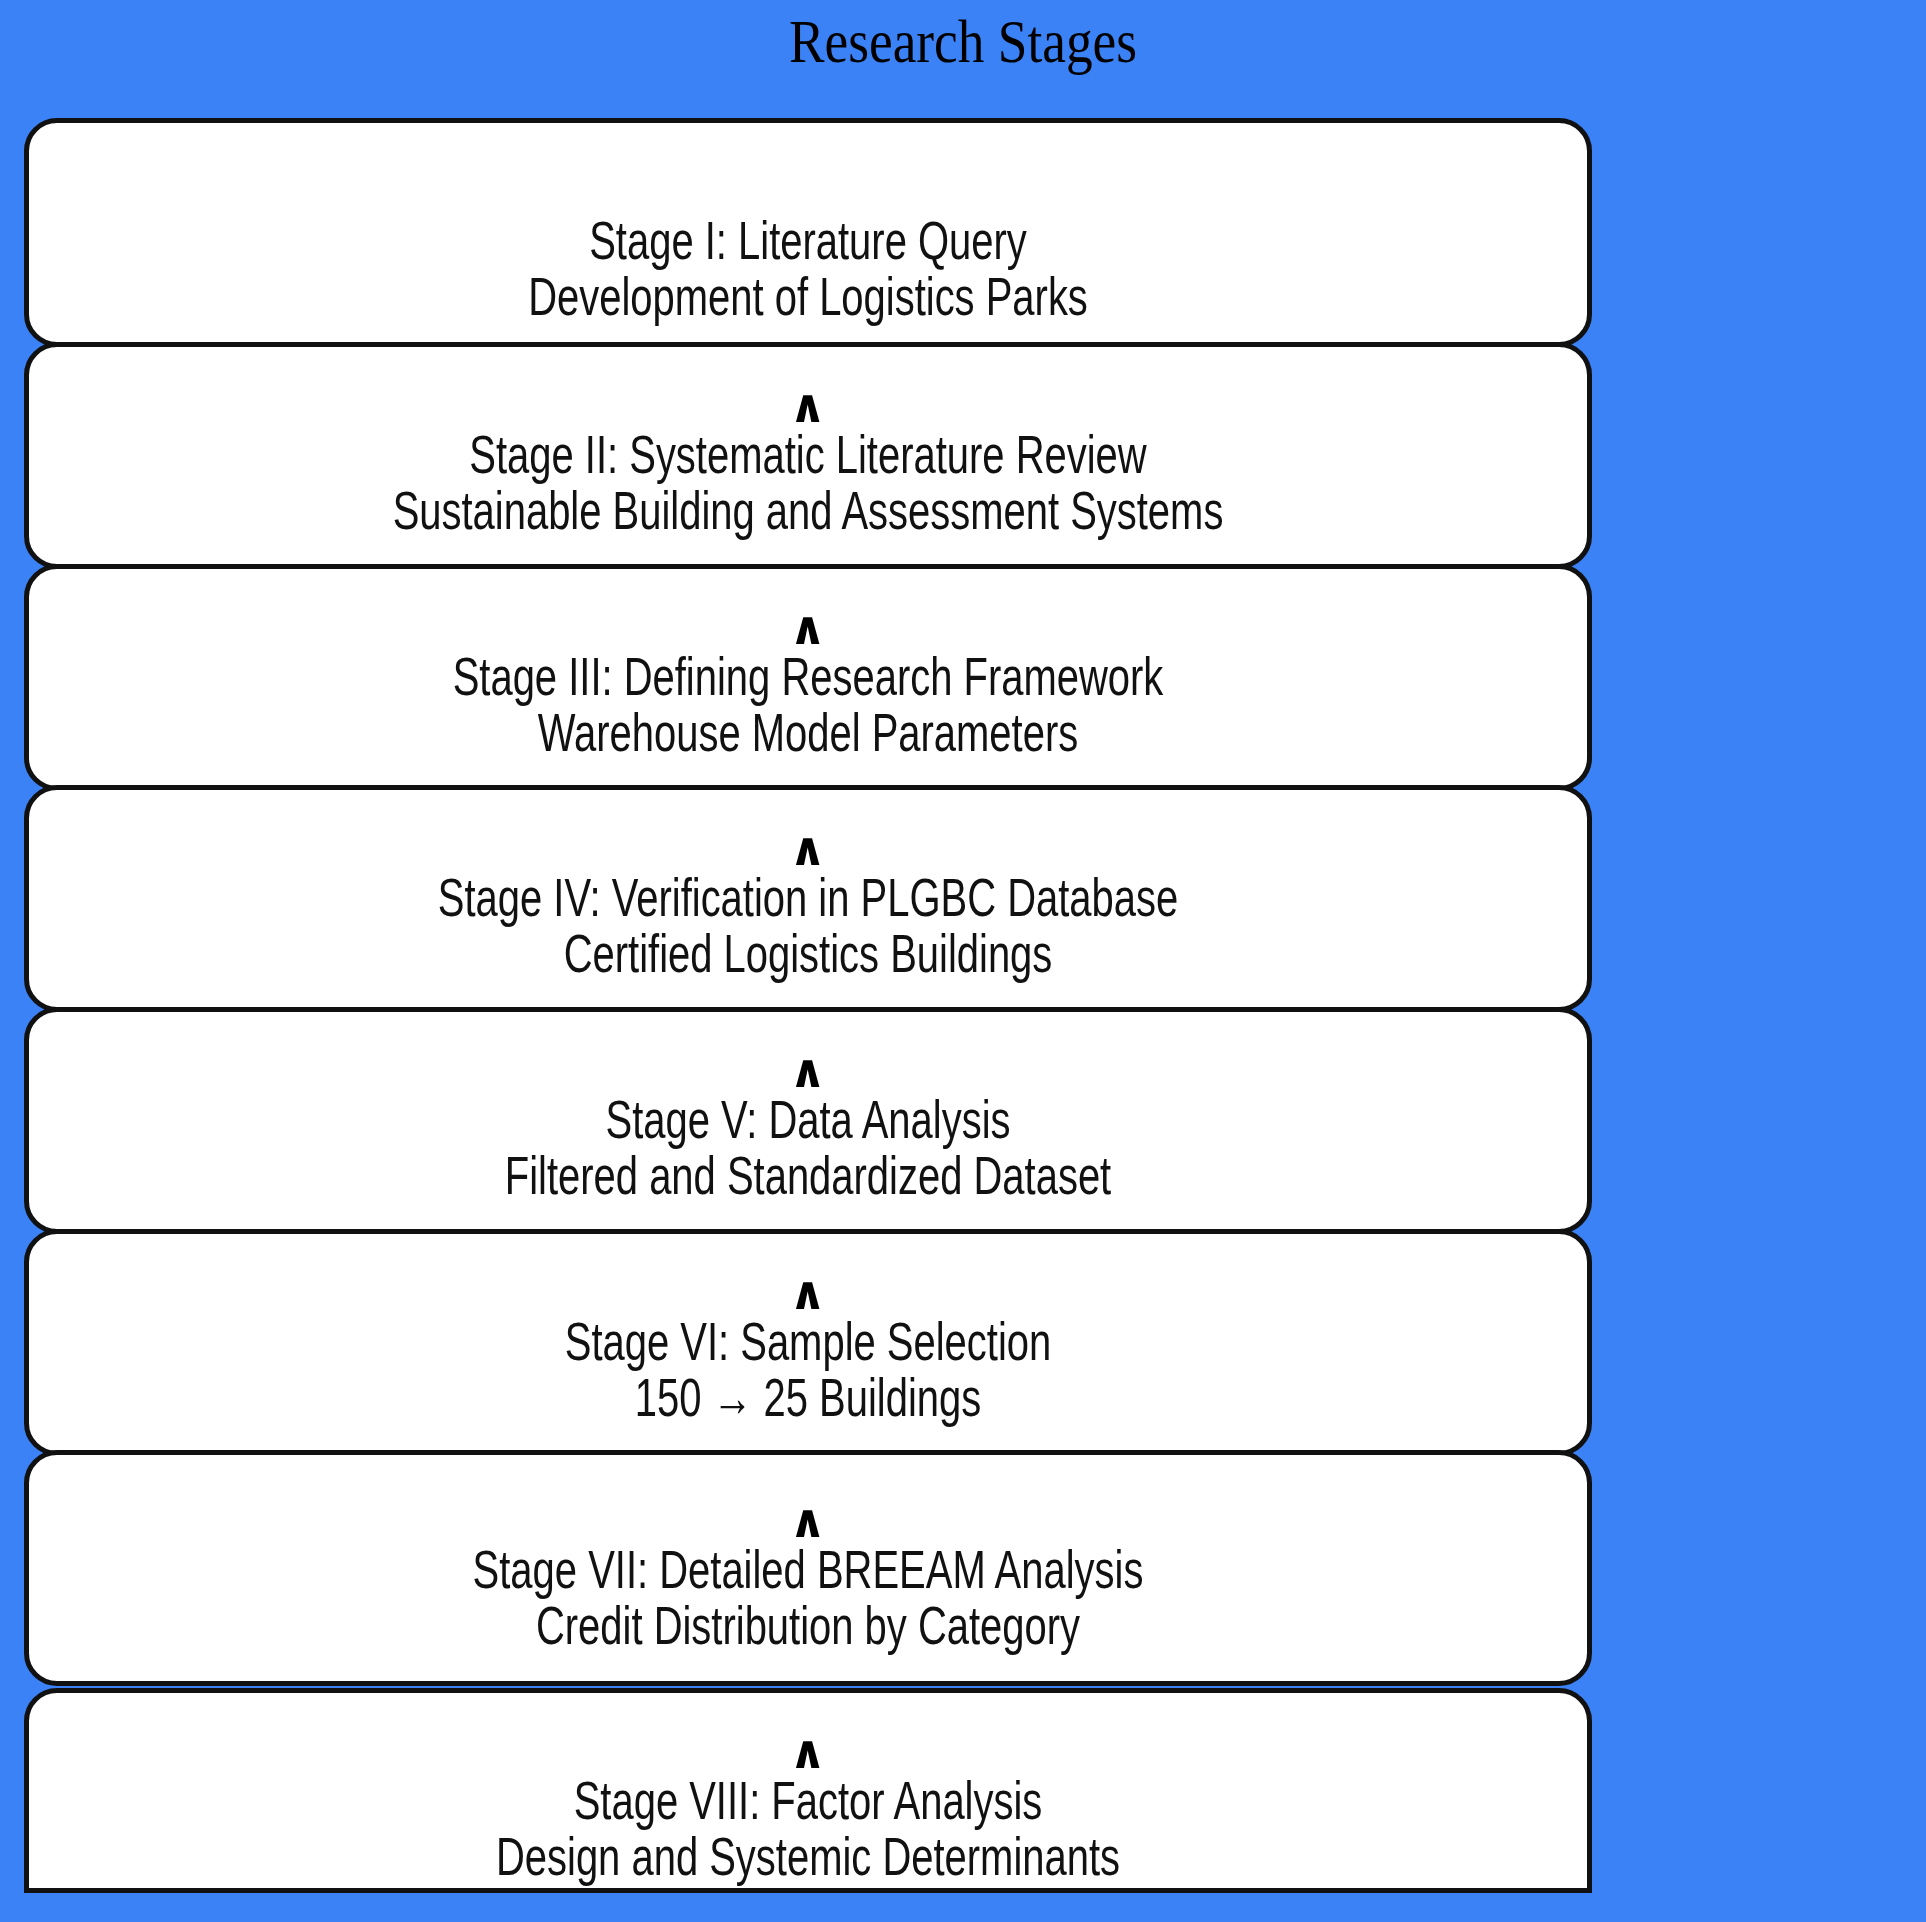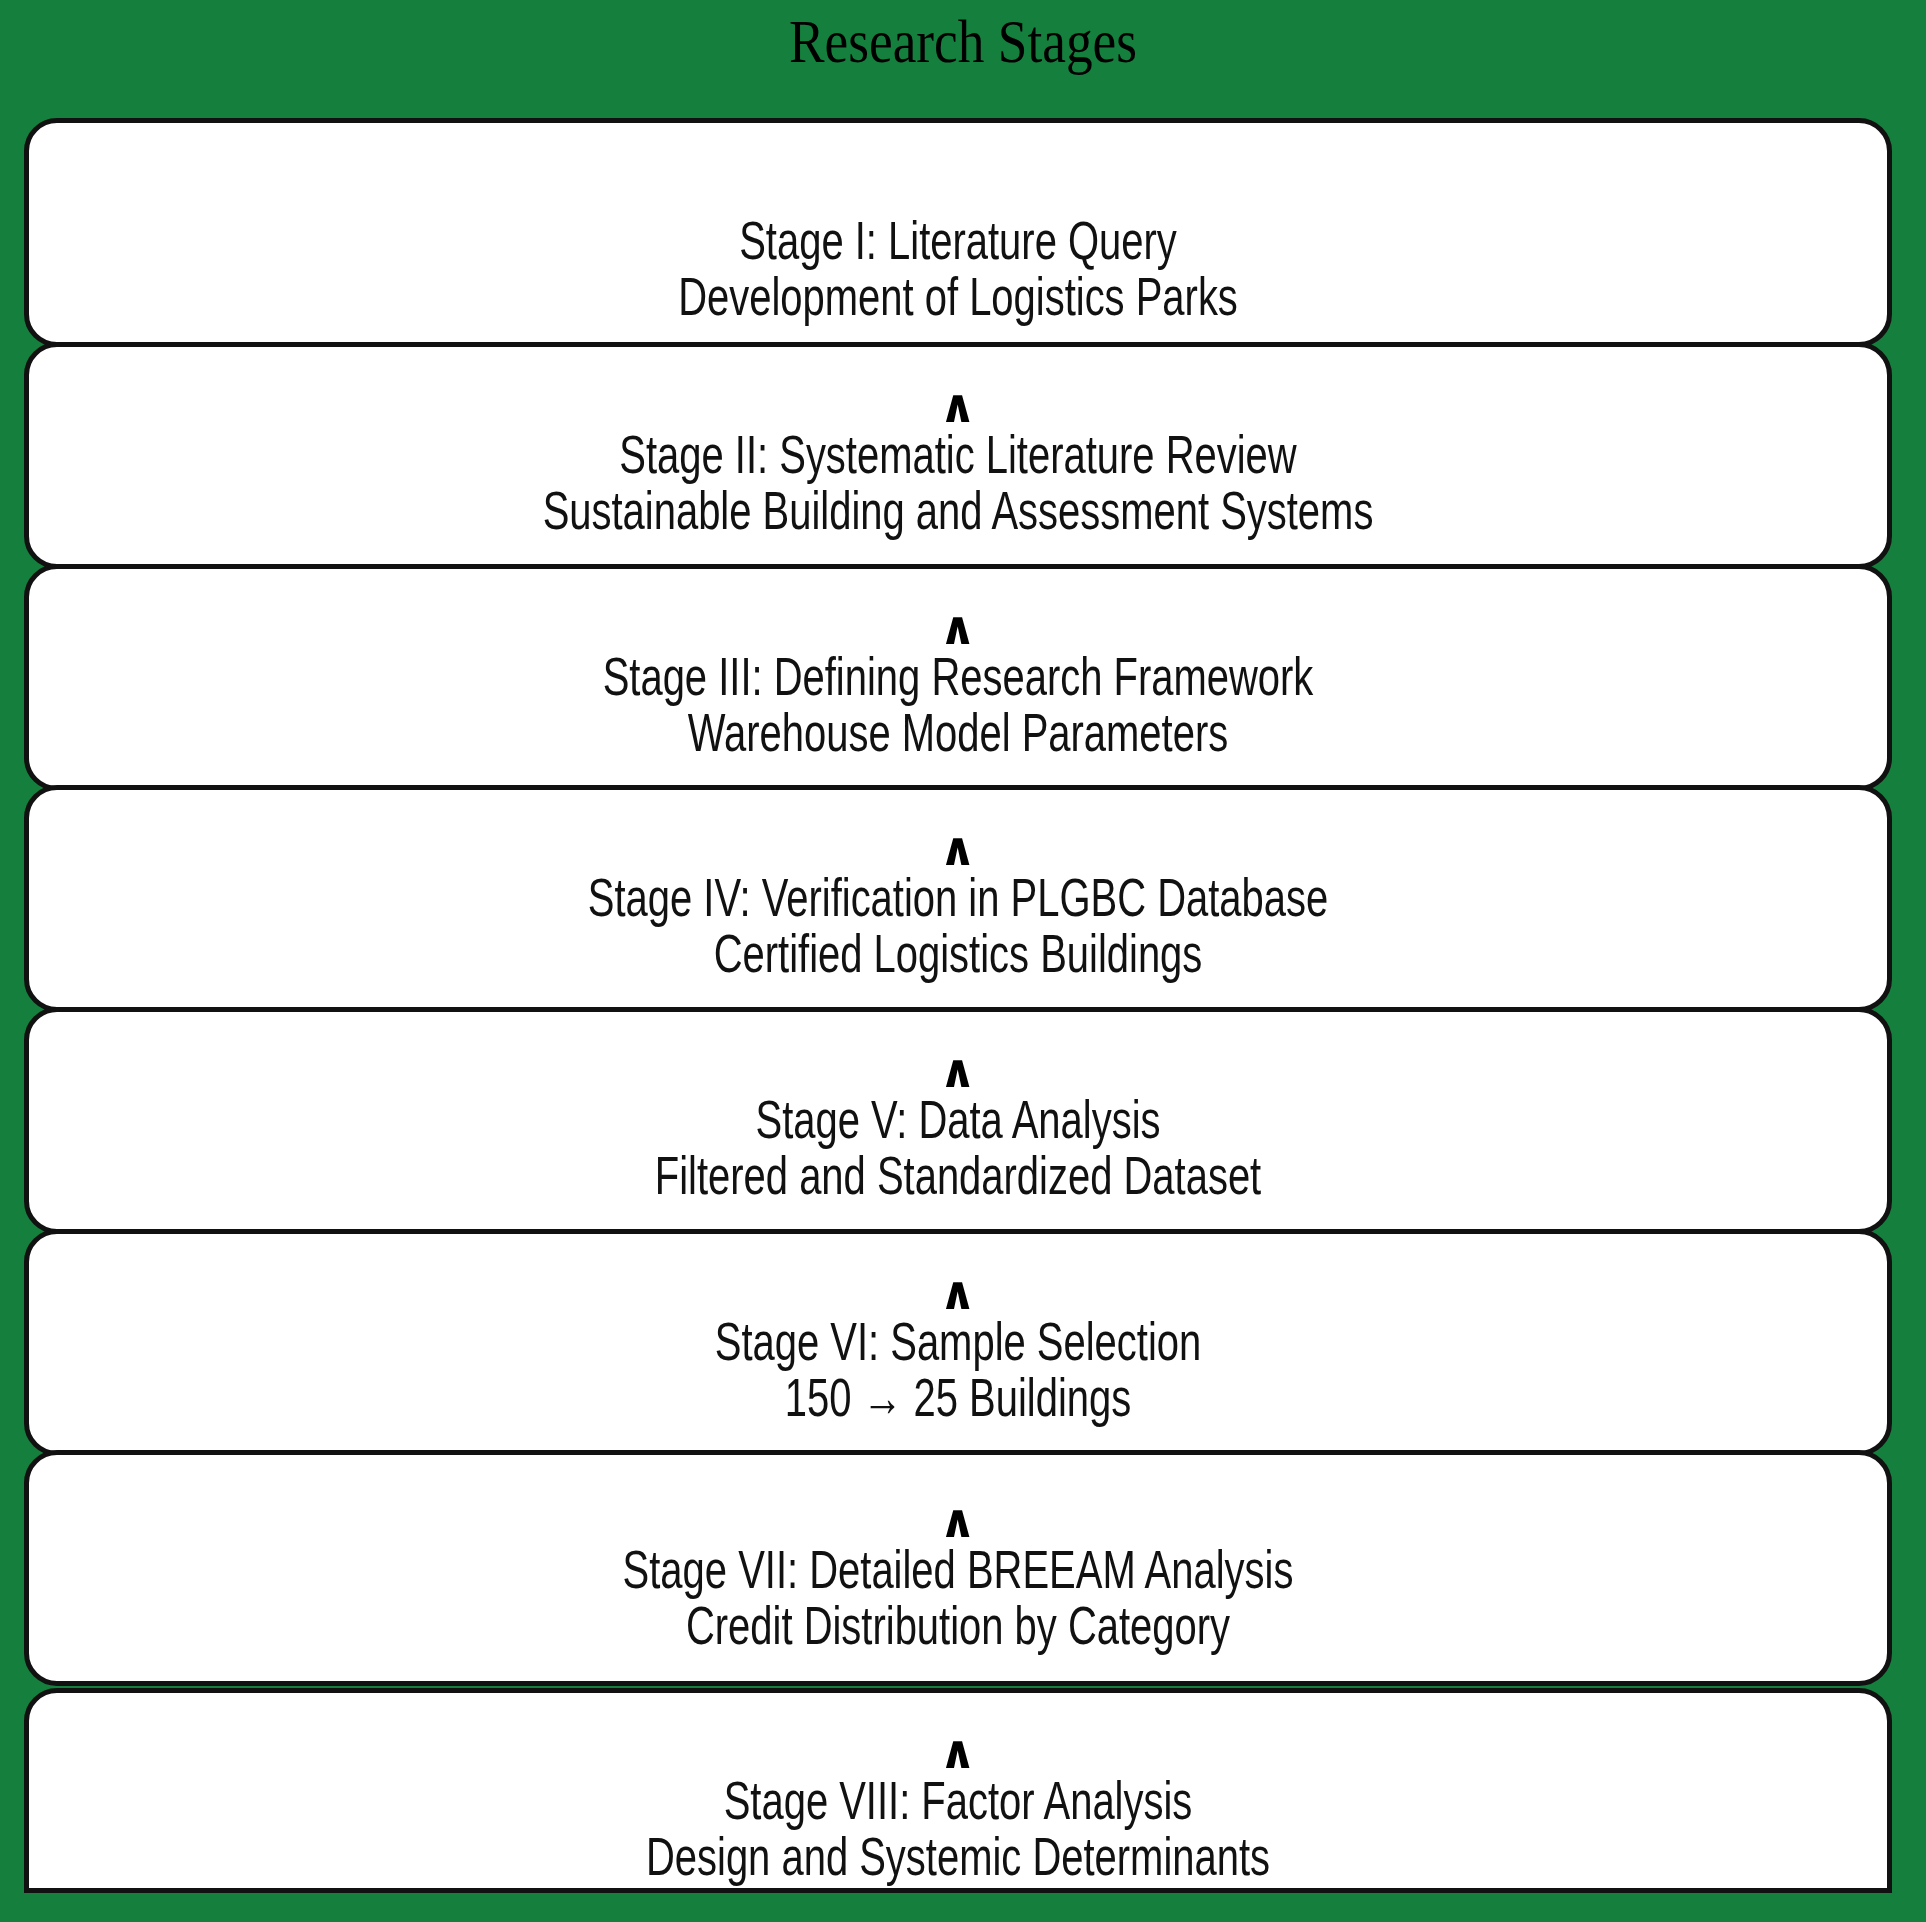--- a/index.html
+++ b/index.html
@@ -13,21 +13,21 @@
     height: 1923px;
     overflow: hidden;
     font-family: "Liberation Sans", sans-serif;
     color: #000000;
   }
 
   #canvas {
     position: relative;
     width: 1926px;
     height: 1923px;
-    background: #15803d;
+    background: #3b82f6;
     overflow: hidden;
   }
 
   
   #chart-title {
     position: absolute;
     left: 0;
     top: 10px;
     width: 1926px;
     text-align: center;
@@ -39,21 +39,21 @@
     color: #000000;
     transform: scaleX(0.86);
     transform-origin: 50% 0;
     white-space: nowrap;
   }
 
   
   .stage-box {
     position: absolute;
     left: 23.6px;
-    width: 1868px;          
+    width: 1568px;          
     box-sizing: border-box;
     background: #ffffff;
     border: 5px solid #111111;
     border-radius: 33px;
     overflow: hidden;
   }
 
   .stage-inner {
     position: absolute;
     left: 0;

